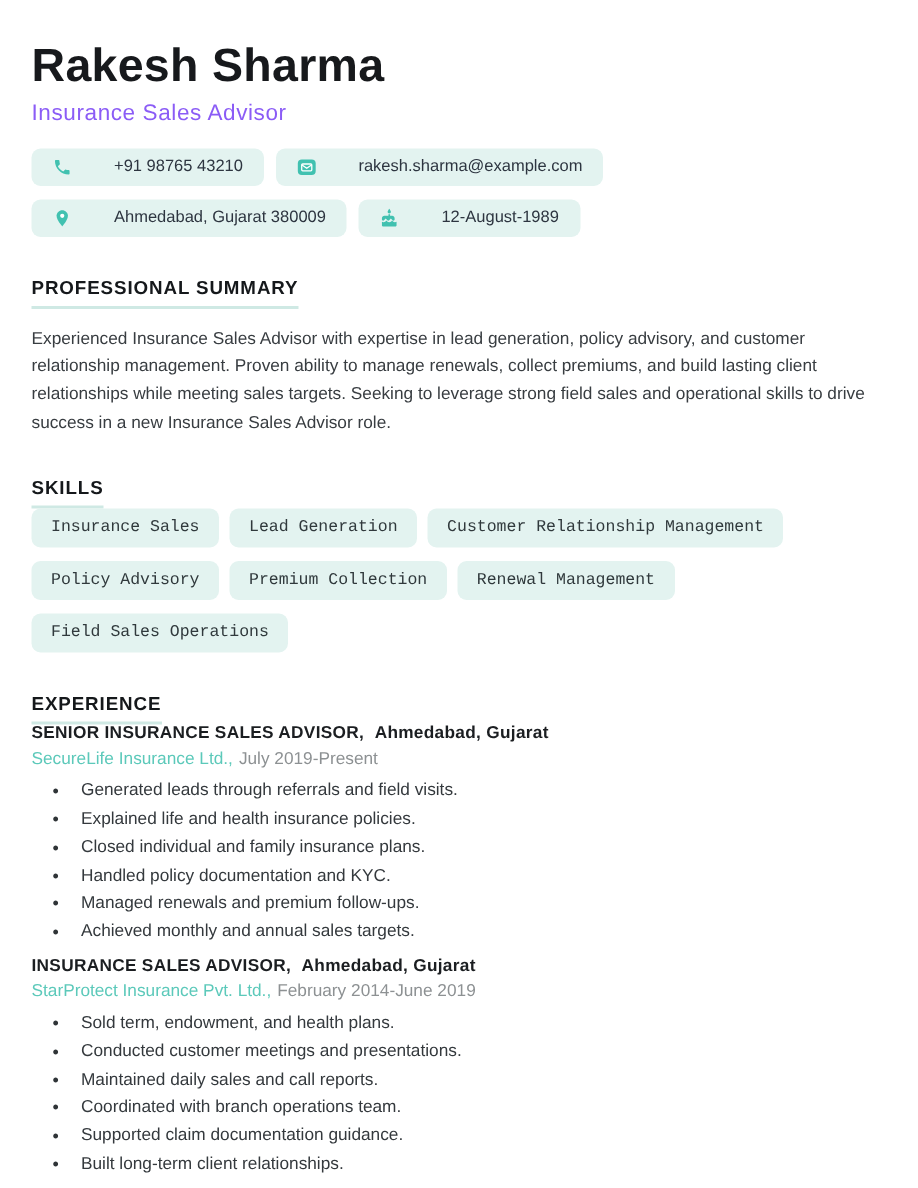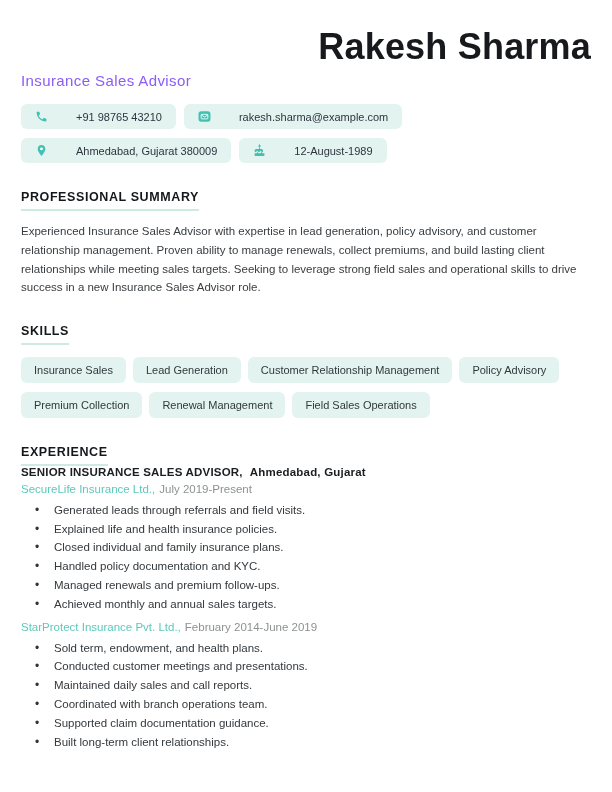--- a/index.html
+++ b/index.html
@@ -12,26 +12,25 @@
     overflow: hidden;
   }
   .page {
     width: 612px;
     height: 792px;
     padding: 26px 21px 0 21px;
     background: #ffffff;
   }
   
   .name {
-    font-size: 36px;
+    font-size: 31px;
     line-height: 1.15;
     font-weight: 800;
     color: #17191c;
     letter-spacing: 0.2px;
-    text-align: right;
   }
   .job-title {
     margin-top: 5px;
     font-size: 15px;
     letter-spacing: 0.4px;
     color: #8b5cf6;
   }
   .contacts {
     margin-top: 15px;
     display: flex;
@@ -70,25 +69,25 @@
   }
   .summary-text {
     margin-top: 11px;
     width: 570px;
     font-size: 11.5px;
     line-height: 1.62;
     color: #383d41;
   }
   
   .skill-chips {
-    margin-top: 12px;
     display: flex;
     flex-wrap: wrap;
     gap: 9px 7px;
     width: 570px;
+    font-family: Liberation Mono, monospace;
   }
   .skill-chip {
     background: #e3f3f0;
     border-radius: 6px;
     padding: 7px 13px;
     font-size: 11px;
     color: #30393c;
     white-space: nowrap;
   }
   
@@ -212,20 +211,23 @@
         <li>Generated leads through referrals and field visits.</li>
         <li>Explained life and health insurance policies.</li>
         <li>Closed individual and family insurance plans.</li>
         <li>Handled policy documentation and KYC.</li>
         <li>Managed renewals and premium follow-ups.</li>
         <li>Achieved monthly and annual sales targets.</li>
       </ul>
     </div>
 
     <div class="job">
+      <div class="job-header">
+        <span>INSURANCE SALES ADVISOR,</span><span class="job-location">Ahmedabad, Gujarat</span>
+      </div>
       <div class="job-subheader">
         <span class="company-name">StarProtect Insurance Pvt. Ltd.,</span><span class="job-dates">February 2014-June 2019</span>
       </div>
       <ul class="job-bullets">
         <li>Sold term, endowment, and health plans.</li>
         <li>Conducted customer meetings and presentations.</li>
         <li>Maintained daily sales and call reports.</li>
         <li>Coordinated with branch operations team.</li>
         <li>Supported claim documentation guidance.</li>
         <li>Built long-term client relationships.</li>

